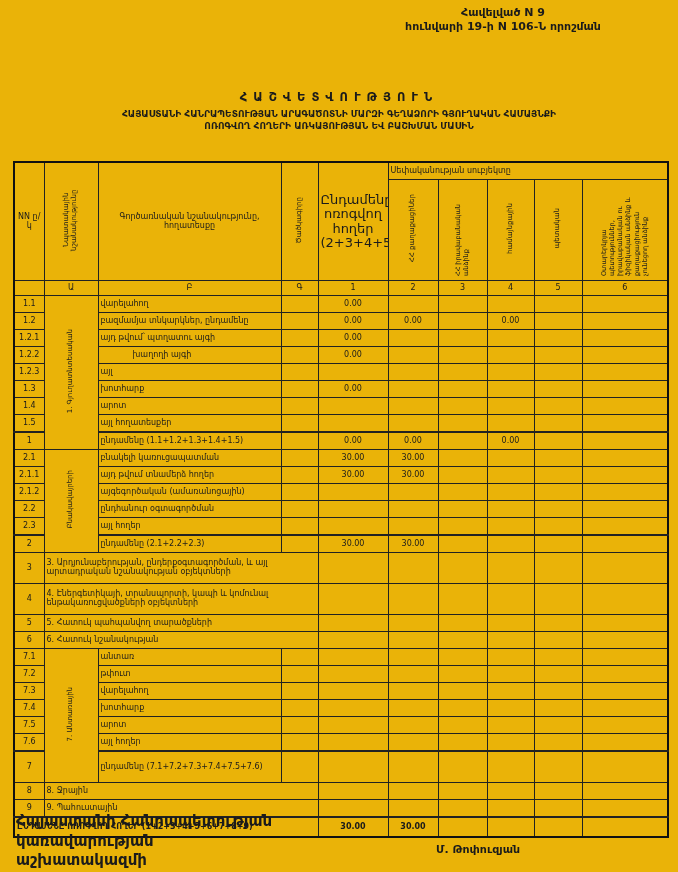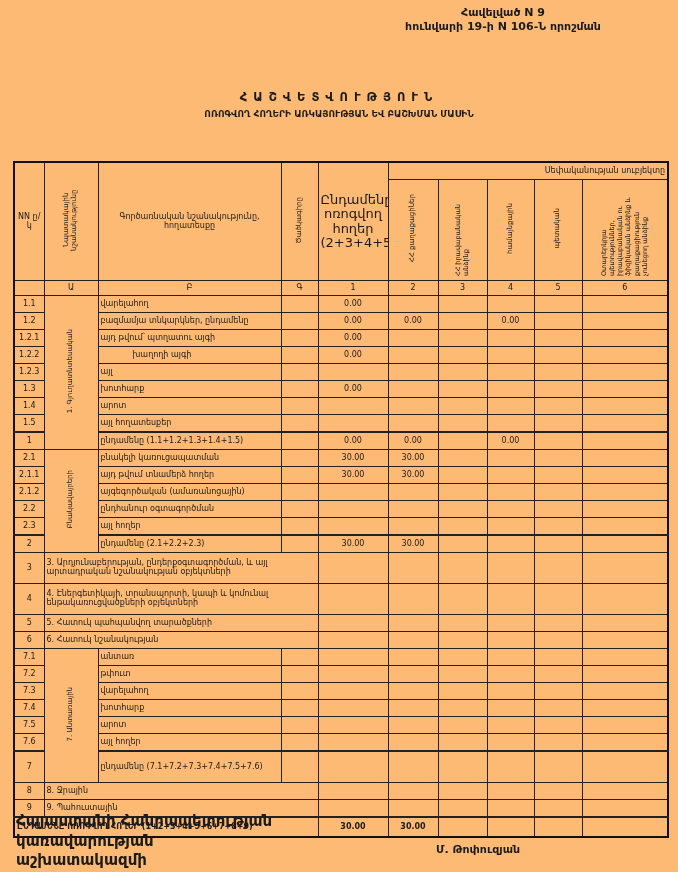--- a/index.html
+++ b/index.html
@@ -1,17 +1,17 @@
 <!DOCTYPE html>
 <html><head>
 <meta charset="utf-8">
 <style>
   html,body{margin:0;padding:0;background:#888;}
   .page{
-    position:relative;width:678px;height:872px;background:#fdba74;
+    position:relative;width:678px;height:872px;background:#eab308;
     font-family:"DejaVu Sans",sans-serif;color:#1b1b1b;overflow:hidden;
     margin:0 auto;
   }
   
   .hdr{position:absolute;top:6px;right:20px;width:310px;text-align:center;
        font-size:11px;font-weight:bold;line-height:1.3;}
   
   .title{position:absolute;top:90px;left:0;width:100%;text-align:center;
          font-size:11.5px;font-weight:bold;letter-spacing:6px;}
   .subtitle{position:absolute;top:108px;left:0;width:100%;text-align:center;
@@ -48,20 +48,21 @@
 
 <div class="page">
 
   <div class="hdr">
     <div>Հավելված N 9</div>
     <div>հունվարի 19-ի N 106-Ն որոշման</div>
   </div>
 
   <div class="title">ՀԱՇՎԵՏՎՈՒԹՅՈՒՆ</div>
   <div class="subtitle">
+    <div>ՀԱՅԱՍՏԱՆԻ ՀԱՆՐԱՊԵՏՈՒԹՅԱՆ ԱՐԱԳԱԾՈՏՆԻ ՄԱՐԶԻ ԳԵՂԱՁՈՐԻ ԳՅՈՒՂԱԿԱՆ ՀԱՄԱՅՆՔԻ</div>
     <div>ՈՌՈԳՎՈՂ ՀՈՂԵՐԻ ԱՌԿԱՅՈՒԹՅԱՆ ԵՎ ԲԱՇԽՄԱՆ ՄԱՍԻՆ</div>
   </div>
 
   <table>
     <colgroup>
       <col style="width:30px">
         <col style="width:54px">
         <col style="width:183px">
       <col style="width:37px">
         <col style="width:70px">
@@ -75,21 +76,21 @@
       <tr class="hrow1">
         <td rowspan="2">NN ը/կ</td>
         <td rowspan="2" class="vert">
           <div class="vtext" style="white-space:normal;max-height:108px;">Նպատակային նշանակությունը</div>
         </td>
         <td rowspan="2" style="font-size:8px;">Գործառնական նշանակությունը, հողատեսքը</td>
         <td rowspan="2" class="vert">
           <div class="vtext">Ծածկագիրը</div>
         </td>
         <td rowspan="2" style="font-size:13px;">Ընդամենը ոռոգվող հողեր (2+3+4+5+6)</td>
-        <td colspan="5" style="text-align:right;font-size:8px;border-radius:7px;">Սեփականության սուբյեկտը</td>
+        <td colspan="5" style="text-align:left;font-size:8px;border-radius:7px;">Սեփականության սուբյեկտը</td>
       </tr>
       <tr class="hrow2">
         <td class="vert">
           <div class="vtext">ՀՀ քաղաքացիներ</div>
         </td>
         <td class="vert">
           <div class="vtext vwrap" style="max-height:94px;">ՀՀ իրավաբանական անձինք</div>
         </td>
         <td class="vert">
           <div class="vtext">համայնքային</div>

